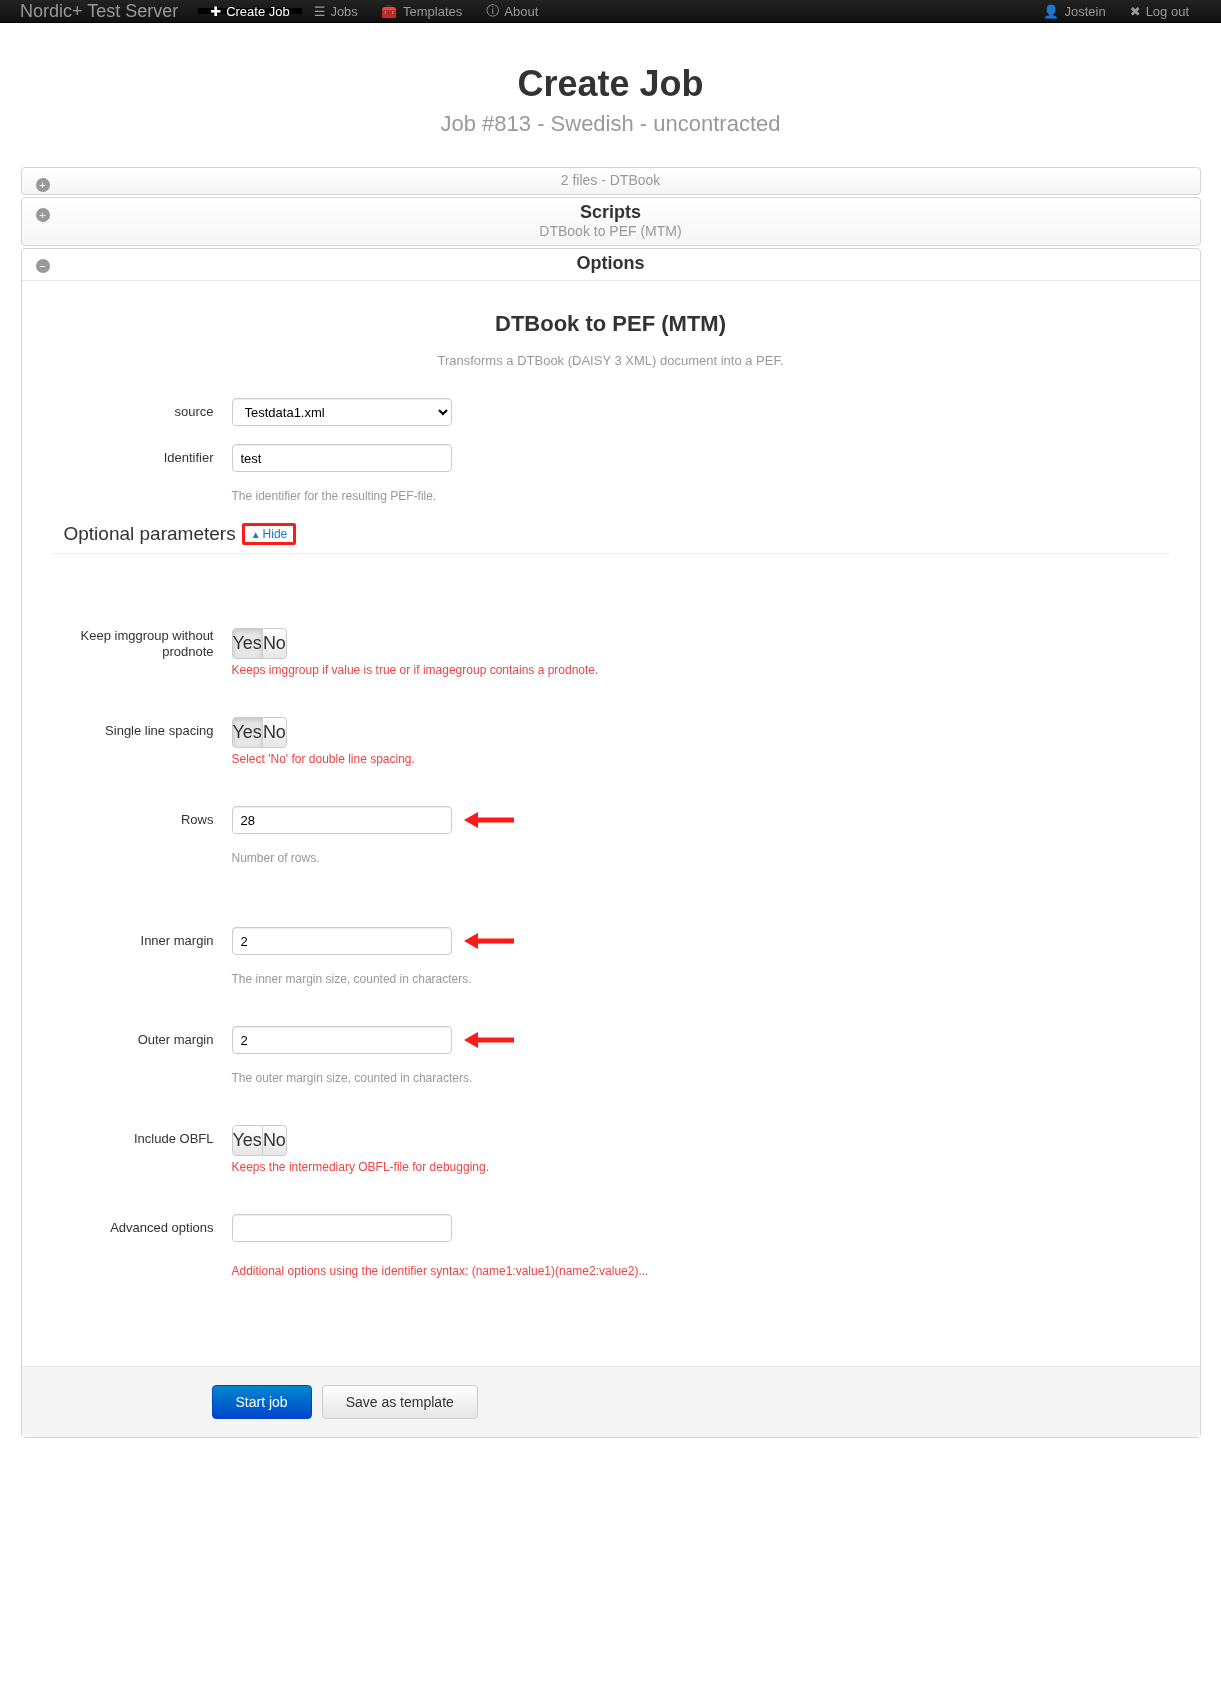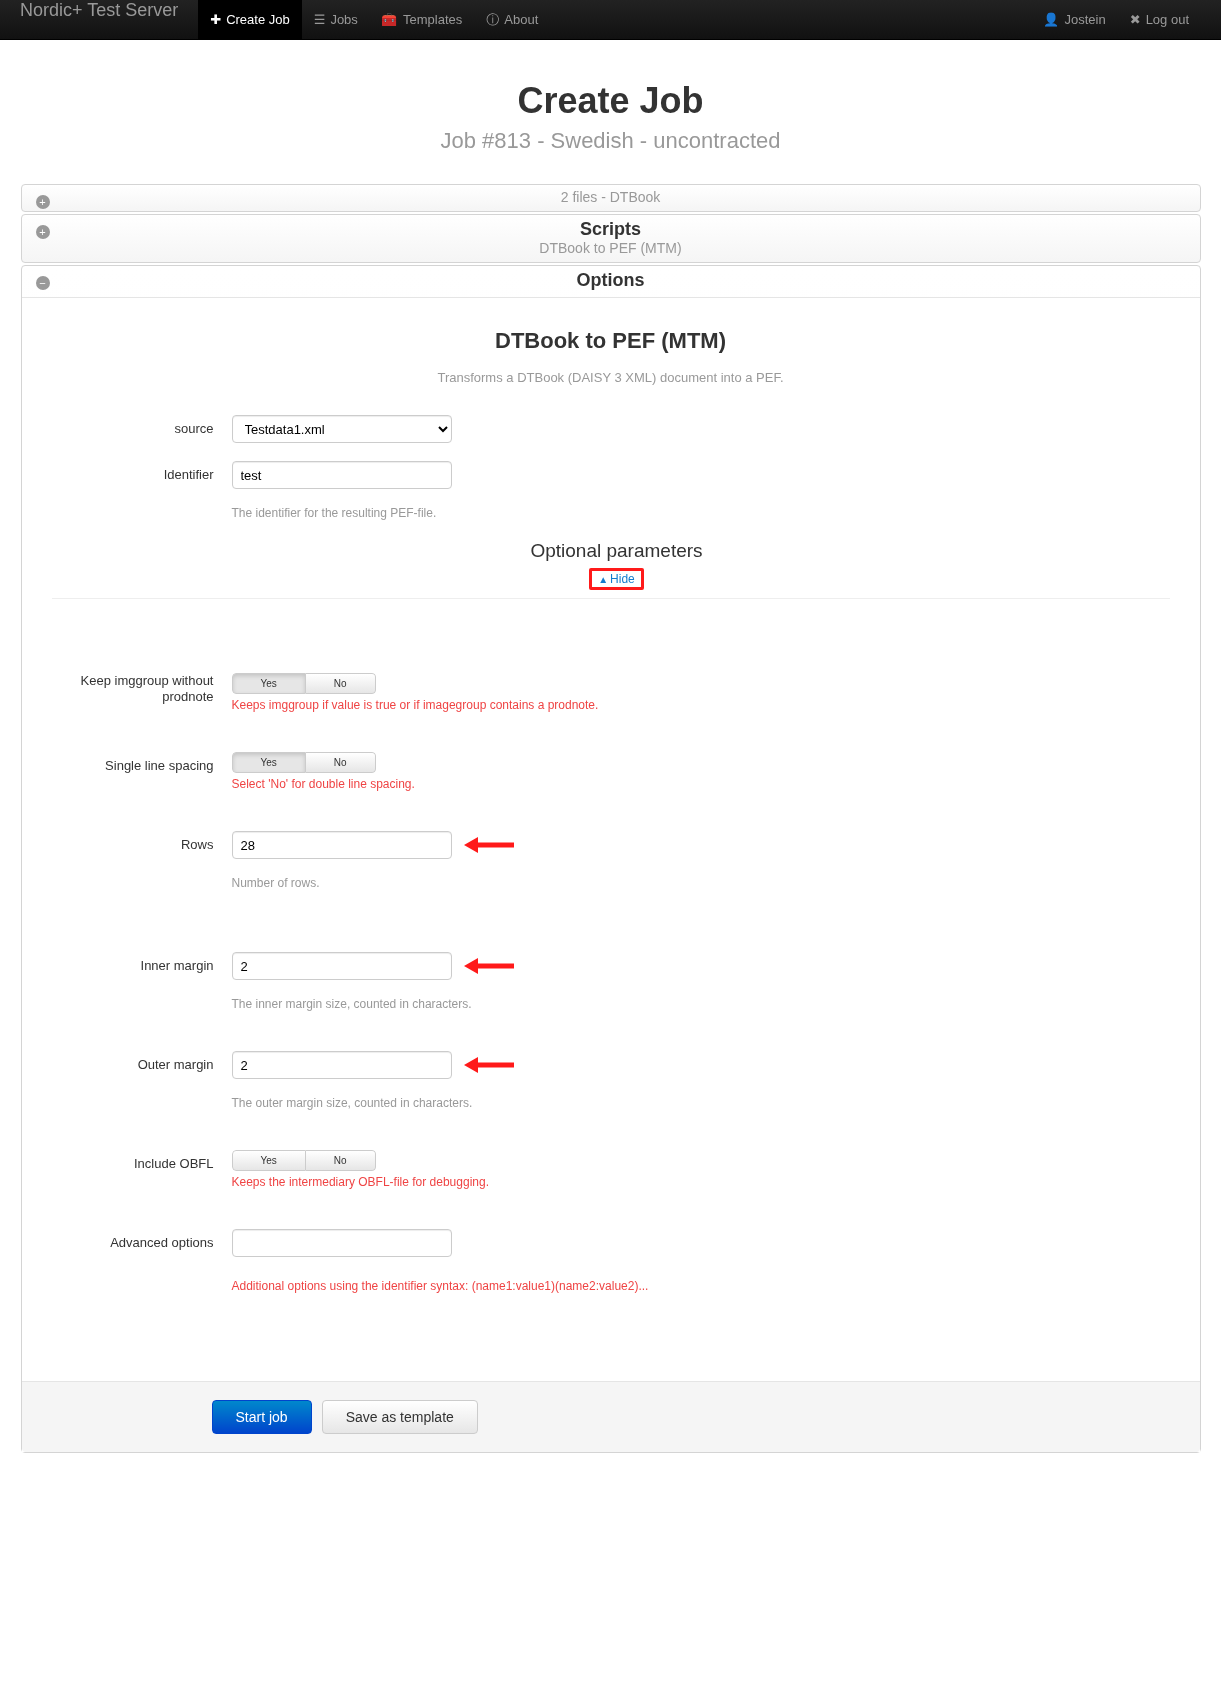--- a/index.html
+++ b/index.html
@@ -6,23 +6,24 @@
   body {
     font-family: "Helvetica Neue", Helvetica, Arial, sans-serif;
     font-size: 14px;
     color: #333;
     background: #fff;
     width: 1221px;
   }
   
   .navbar {
     background: linear-gradient(#222,#111);
-    height: 40px;
+    height: 23px;
     display: flex;
-    padding: 0 20px;
+    align-items: center;
+    padding: 8px 20px;
     color: #999;
     font-size: 13px;
     border-bottom:1px solid #000;
   }
   .navbar .brand {
     color:#999;
     font-size: 18px;
     margin-right: 20px;
     font-weight:400;
   }
@@ -72,34 +73,34 @@
   }
   .form-control { flex:0 0 auto; }
   .form-control select, .form-control input[type=text] {
     width:220px; height:28px; border:1px solid #ccc; border-radius:4px;
     padding:2px 8px; font-size:13px; background:#fff;
     box-shadow: inset 0 1px 1px rgba(0,0,0,.075);
   }
   .help { color:#999; font-size:12px; margin-top:17px; }
   .wide-help { color:#ef4444; font-size:12px; margin-top:4px; }
   
-  .optional-header { display:flex; align-items:center; margin:20px 0 8px 12px; gap:6px;flex-direction:column;}
+  .optional-header { display:flex; align-items:center; margin:20px 0 8px 12px; gap:6px;}
   .optional-header .label { font-size:19px; color:#333; }
   .hide-toggle {
     border:3px solid #ff1a1a; color:#137cce; font-size:12px;
     padding:1px 6px; cursor:pointer; display:flex; align-items:center; gap:2px;
     border-radius:2px;
   }
   .hide-toggle .caret { font-size:10px; }
   hr.sep { border:none; border-top:1px solid #eee; margin:0 0 34px 0;}
   
   .yn-group { display:inline-flex; border-radius:4px; overflow:hidden; }
   .yn-btn {
     border:1px solid #ccc; background:linear-gradient(#fff,#e6e6e6);
-    padding:4px 28px; font-size:10px; cursor:pointer; color:#333;
+    padding:4px 0; font-size:18px; cursor:pointer; color:#333;
   }
   .yn-btn:first-child { border-radius:4px 0 0 4px; }
   .yn-btn:last-child  { border-radius:0 4px 4px 0; border-left:none; }
   .yn-btn.active { background:#e6e6e6; box-shadow:inset 0 2px 4px rgba(0,0,0,.15);}
   
   .arrow-wrap { position:relative; }
   .arrow {
     position:absolute; left:232px; top:0px; width:50px; height:28px;
     pointer-events:none;
   }

